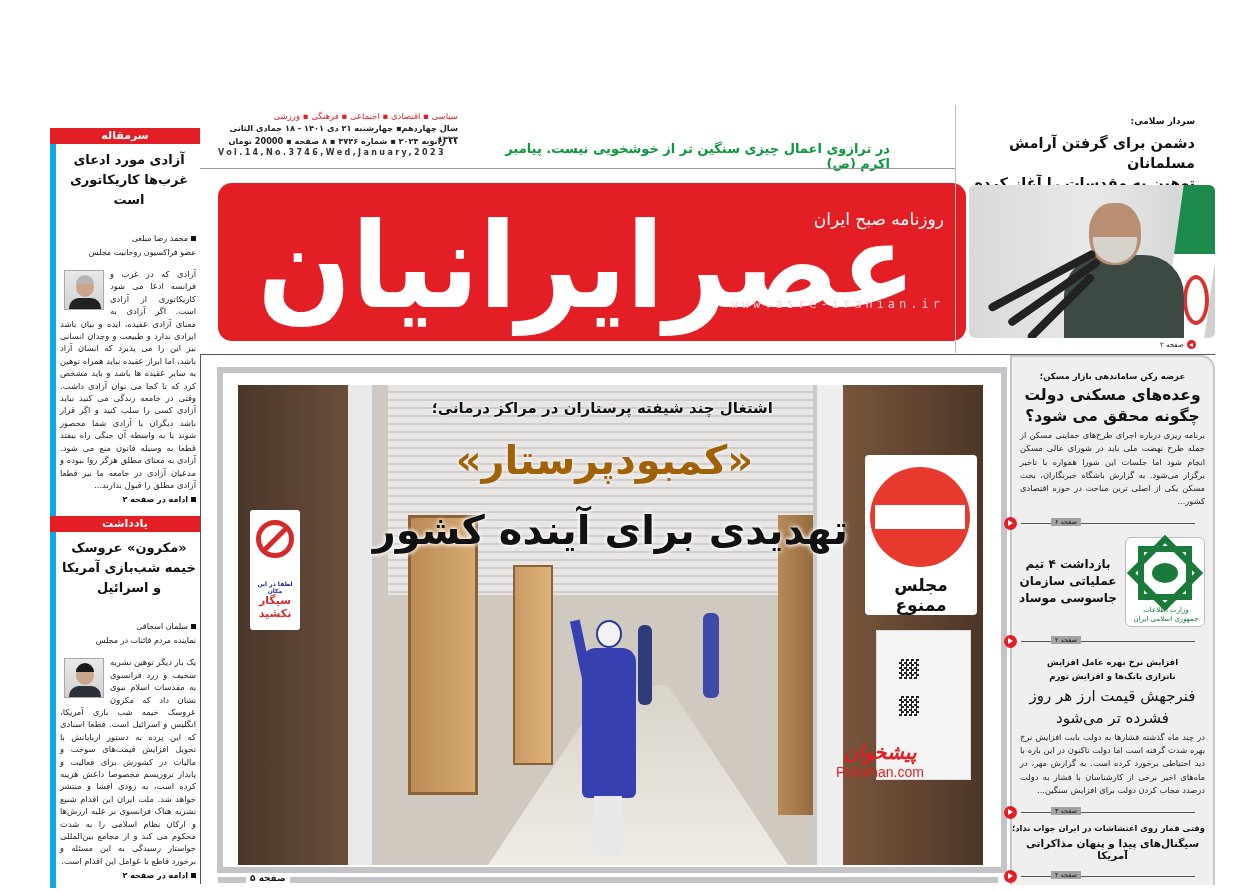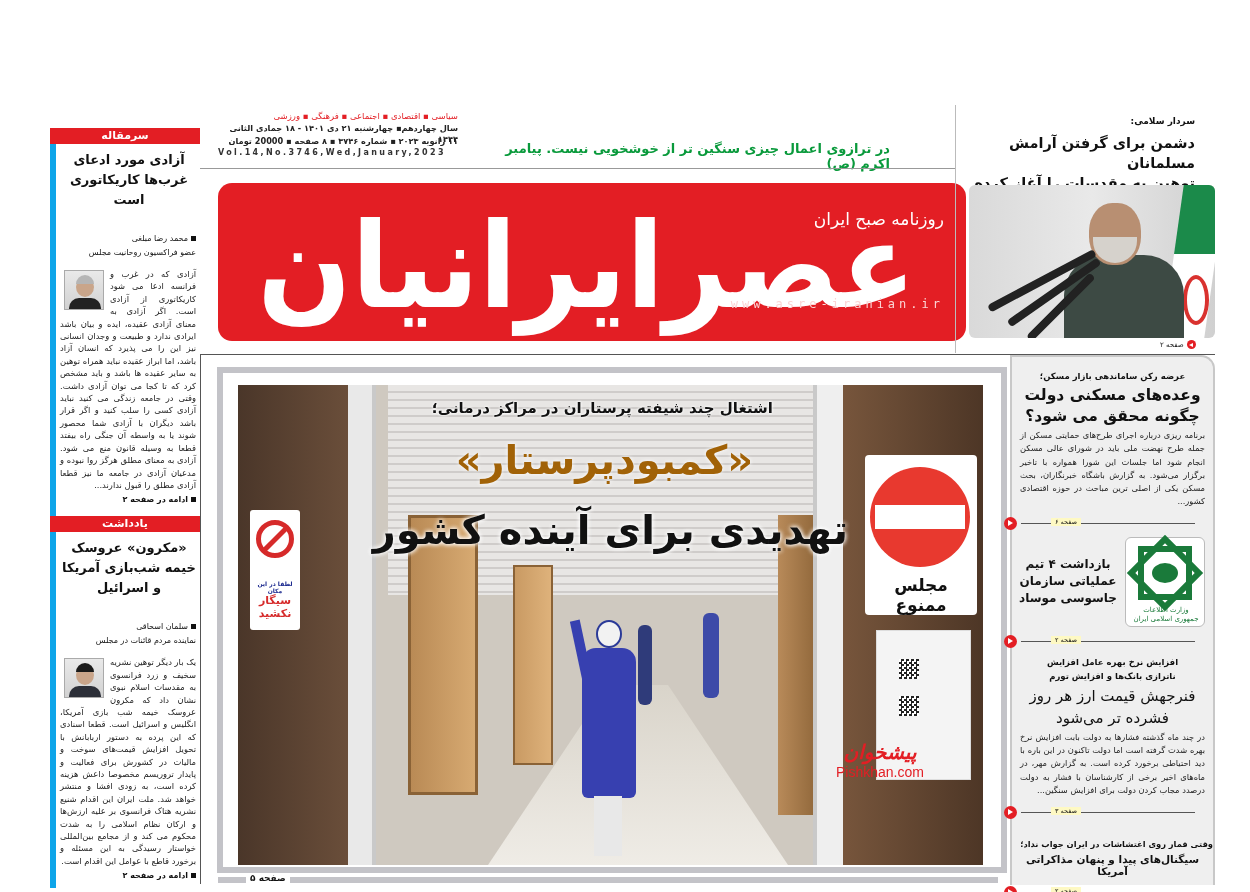--- a/index.html
+++ b/index.html
@@ -100,31 +100,31 @@
 
   
   .right-box { left: 1010px; top: 355px; width: 205px; height: 530px; background: #efefef; border: 2px solid #c8c8c8; border-radius: 0 14px 0 0; border-bottom: none; }
   .rb-kicker { font-size: 8.5px; text-align: center; margin-top: 14px; font-weight: bold; }
   .rb-title { font-size: 15.5px; font-weight: bold; text-align: center; line-height: 21px; margin-top: 4px; }
   .rb-body { font-size: 8.3px; line-height: 13.3px; text-align: justify; padding: 0 8px; color: #222; margin-top: 2px; }
   .rb-sep { display:flex; align-items:center; height: 14px; margin-top: 8px; padding-right: 18px; direction: ltr; }
   .rb-sep .ar { width: 13px; height: 13px; border-radius: 50%; background:#e31e24; position: relative; margin-left: -8px; }
   .rb-sep .ar::after { content:""; position:absolute; left: 4px; top: 3px; border-left: 5px solid #fff; border-top: 3.5px solid transparent; border-bottom: 3.5px solid transparent; }
   .rb-sep .ln { flex: 1; height: 1px; background:#555; margin-left: 4px; position: relative; }
-  .rb-sep .pg { font-size: 6.5px; background:#fef9c3; padding: 0 4px; position: absolute; left: 30px; top: -5px; }
+  .rb-sep .pg { font-size: 6.5px; background:#a3a3a3; padding: 0 4px; position: absolute; left: 30px; top: -5px; }
   .rb-ministry { display:flex; justify-content: space-between; align-items: center; padding: 6px 8px 0 6px; direction: rtl; }
   .rb-ministry .mtitle { font-size: 12px; font-weight: bold; line-height: 17px; text-align: center; width: 100px; }
   .rb-ministry .logo { width: 80px; height: 90px; background:#fff; border: 1px solid #bbb; border-radius: 6px; position: relative; }
   .rb-ministry .logo .star { position:absolute; left: 12px; top: 8px; width: 54px; height: 54px; border: 6px solid #1a7a3a; transform: rotate(45deg); }
   .rb-ministry .logo .star2 { position:absolute; left: 12px; top: 8px; width: 54px; height: 54px; border: 6px solid #1a7a3a; }
   .rb-ministry .logo .eye { position:absolute; left: 26px; top: 25px; width: 26px; height: 20px; border-radius: 50%; background:#1a7a3a; }
   .rb-ministry .logo .cap { position:absolute; left: 4px; top: 68px; width: 72px; font-size: 7px; color:#1a7a3a; text-align:center; line-height: 9px; }
   .rb-kicker2 { font-size: 8.5px; text-align:center; line-height: 14px; margin-top: 6px; font-weight: bold; }
   .rb-title2 { font-size: 15px; font-weight:normal; text-align:center; line-height: 22px; margin-top: 2px; }
-  .rb-kicker3 { font-size: 8.3px; text-align:right; margin-top: 20px; font-weight: bold; }
+  .rb-kicker3 { font-size: 8.3px; text-align:left; margin-top: 4px; font-weight: bold; }
   .rb-title3 { font-size: 10.5px; font-weight:bold; text-align:center; margin-top: 4px; }
 </style>
 </head>
 <body>
 
 <div class="abs left-col">
   <div class="section-bar">سرمقاله</div>
   <div class="op-title">آزادی مورد ادعای غرب‌ها کاریکاتوری است</div>
   <div class="byline"><span class="sq"></span><span>محمد رضا مبلغی</span></div>
   <div class="byline" style="margin-top:0">عضو فراکسیون روحانیت مجلس</div>

